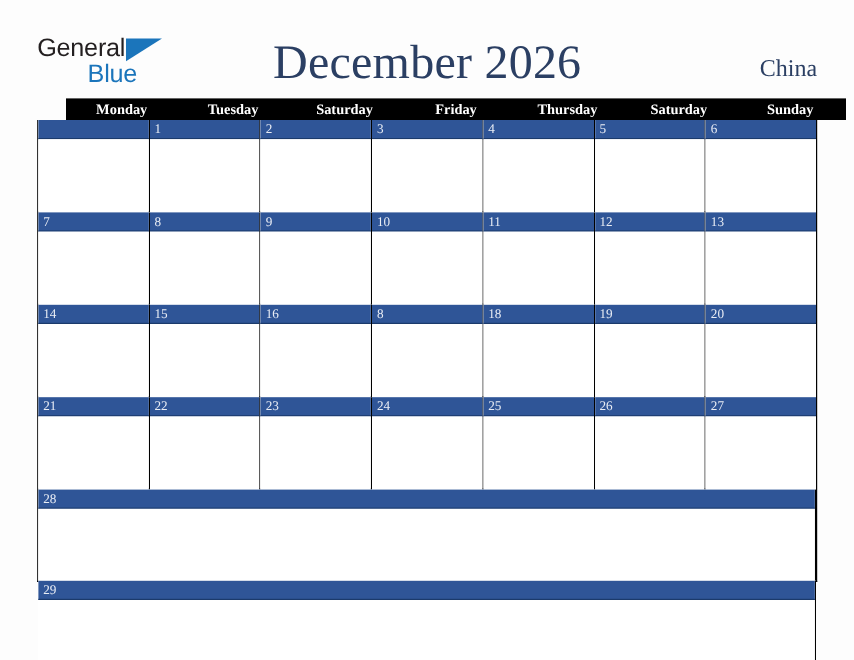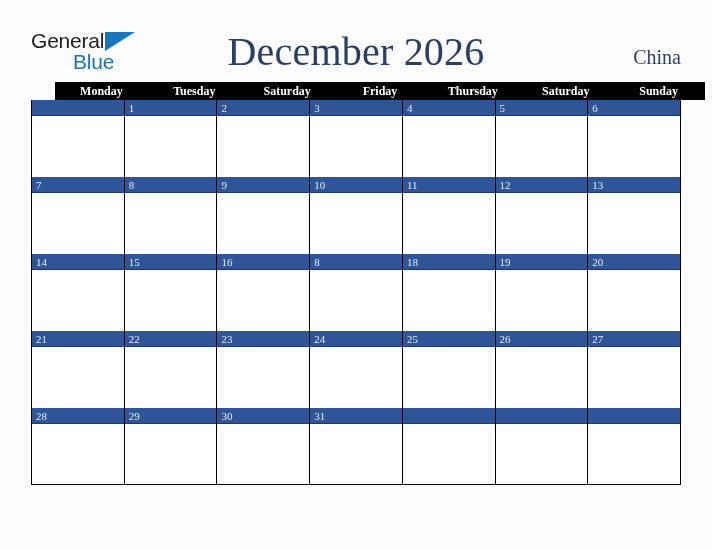--- a/index.html
+++ b/index.html
@@ -113,20 +113,21 @@
     border-bottom: 1px solid #000000;
     box-sizing: border-box;
   }
   .week-row {
     display: flex;
     width: 648px;
     height: 77px;
   }
   .week-row.last {
     height: 76px;
+    flex-direction: column;
   }
   .day-cell {
     flex: 1 1 0;
     border-right: 1px solid #000000;
     box-sizing: border-box;
     background: #ffffff;
     position: relative;
   }
   .day-cell:last-child {
     border-right: none;

